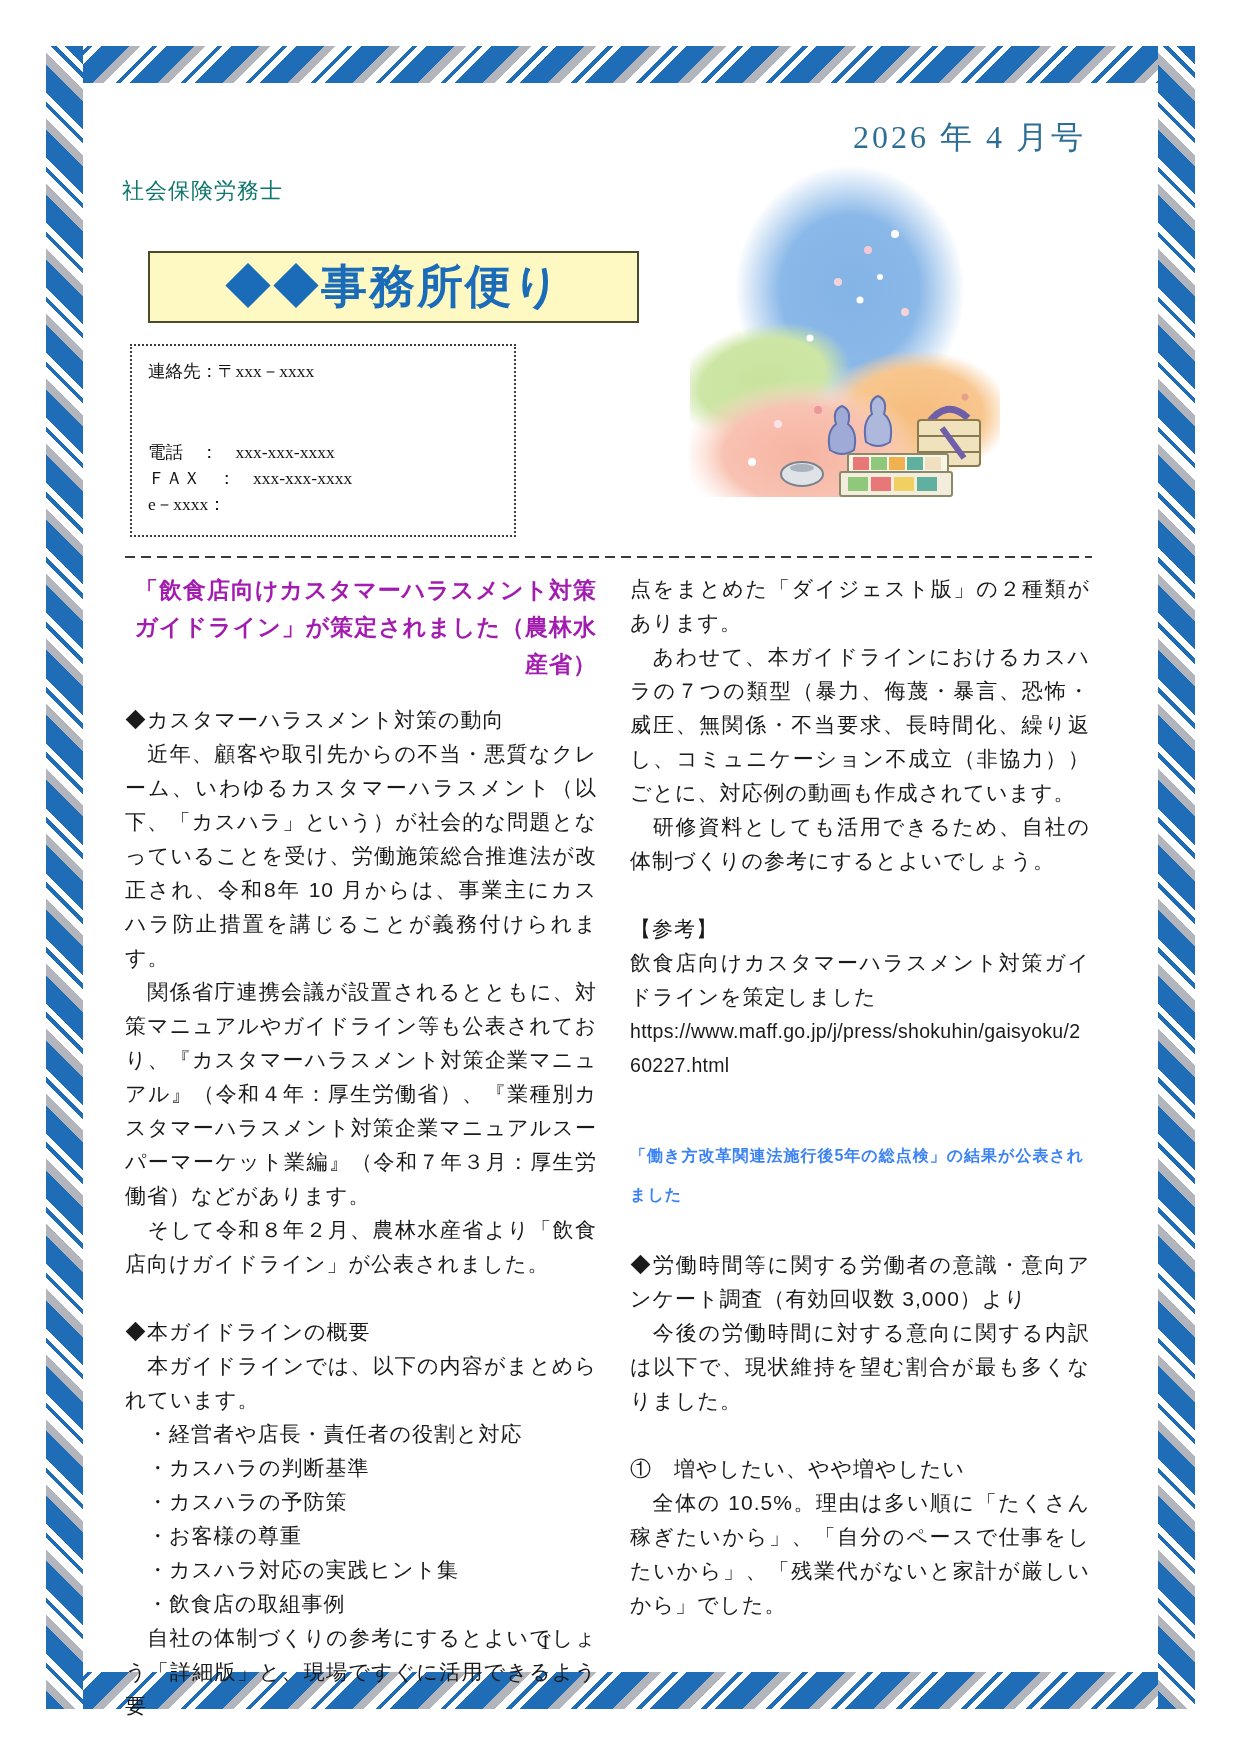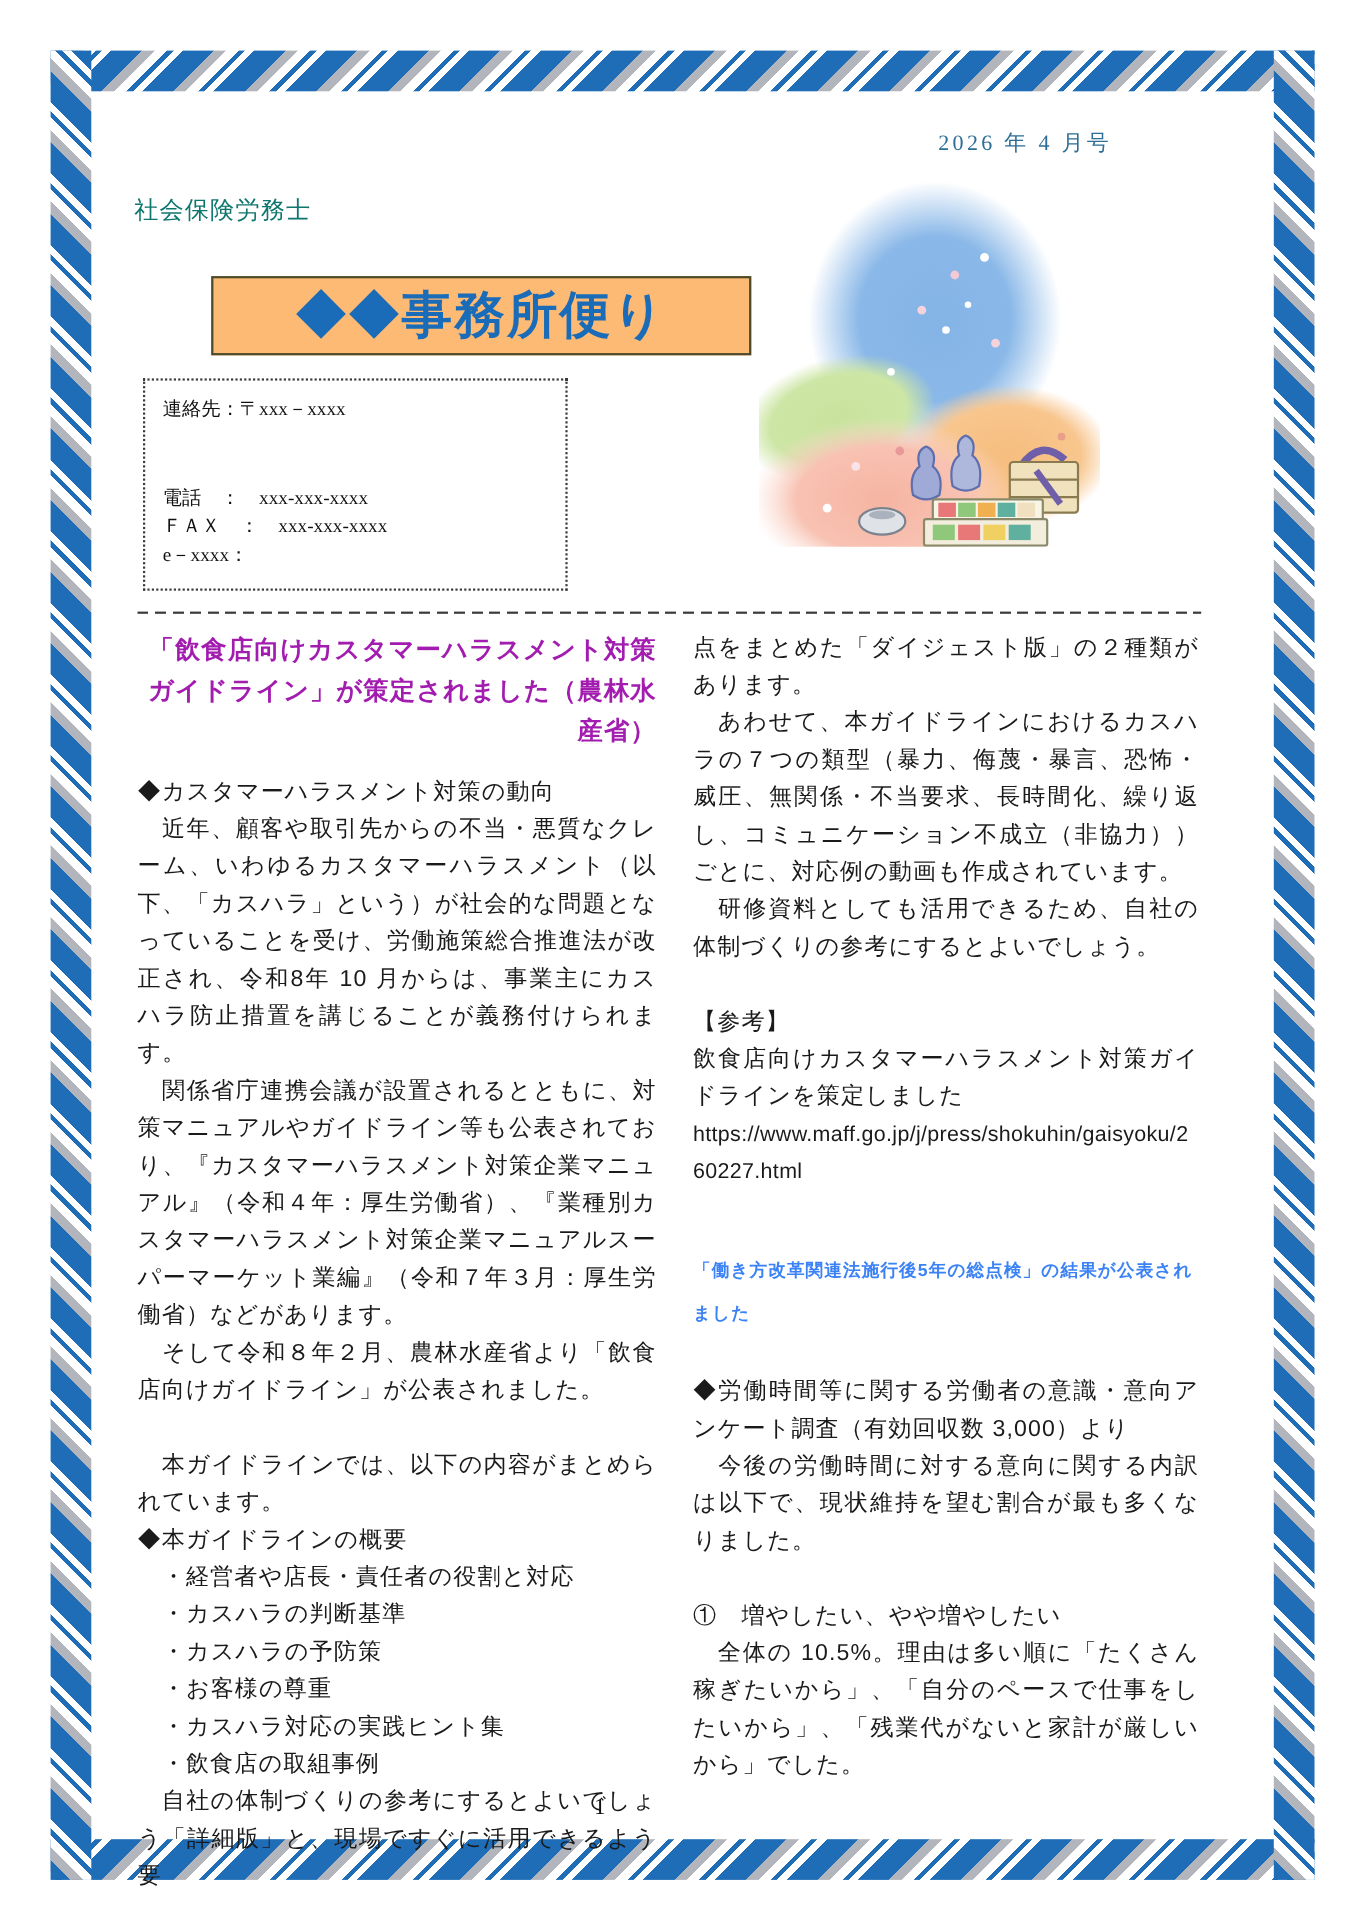--- a/index.html
+++ b/index.html
@@ -27,31 +27,31 @@
   }
   .frame-top{top:46px;}
   .frame-bottom{bottom:46px;}
   .frame-left{left:46px;}
   .frame-right{right:46px;}
 
   
   .issue-date{
     position:absolute;left:853px;top:116px;
     font-family:"Liberation Serif",serif;
-    font-size:20px;letter-spacing:3px;color:#2d6e96;
+    font-size:32px;letter-spacing:3px;color:#2d6e96;
   }
   .office-type{
     position:absolute;left:122px;top:176px;
     font-family:"Liberation Serif",serif;
     font-size:22px;letter-spacing:1px;color:#0f766e;
   }
   .title-box{
     position:absolute;left:148px;top:251px;width:487px;height:68px;
-    border:2px solid #4b4a2b;background:#fdba74;
-    display:flex;align-items:center;justify-content:center;margin-left:44px;
+    border:2px solid #4b4a2b;background:#fef9c3;
+    display:flex;align-items:center;justify-content:center;
   }
   .title-box .title{
     font-family:"Liberation Serif",serif;
     font-size:46px;font-weight:bold;letter-spacing:2px;color:#1a6cb8;
     white-space:nowrap;
   }
   
   .contact-box{
     position:absolute;left:130px;top:344px;width:386px;height:193px;
     border:2px dotted #3c3c3c;box-sizing:border-box;
@@ -200,22 +200,22 @@
   <div class="separator"></div>
 
   <div class="col col-left">
     <p class="article-heading">「飲食店向けカスタマーハラスメント対策ガイドライン」が策定されました（農林水産省）</p>
     <div class="spacer-sm"></div>
     <p>◆カスタマーハラスメント対策の動向</p>
     <p>　近年、顧客や取引先からの不当・悪質なクレーム、いわゆるカスタマーハラスメント（以下、「カスハラ」という）が社会的な問題となっていることを受け、労働施策総合推進法が改正され、令和8年 10 月からは、事業主にカスハラ防止措置を講じることが義務付けられます。</p>
     <p>　関係省庁連携会議が設置されるとともに、対策マニュアルやガイドライン等も公表されており、『カスタマーハラスメント対策企業マニュアル』（令和４年：厚生労働省）、『業種別カスタマーハラスメント対策企業マニュアルスーパーマーケット業編』（令和７年３月：厚生労働省）などがあります。</p>
     <p>　そして令和８年２月、農林水産省より「飲食店向けガイドライン」が公表されました。</p>
     <div class="spacer"></div>
+    <p>◆本ガイドラインの概要</p>
     <p>　本ガイドラインでは、以下の内容がまとめられています。</p>
-    <p>◆本ガイドラインの概要</p>
     <p>　・経営者や店長・責任者の役割と対応</p>
     <p>　・カスハラの判断基準</p>
     <p>　・カスハラの予防策</p>
     <p>　・お客様の尊重</p>
     <p>　・カスハラ対応の実践ヒント集</p>
     <p>　・飲食店の取組事例</p>
     <p>　自社の体制づくりの参考にするとよいでしょう「詳細版」と、現場ですぐに活用できるよう要</p>
   </div>
 
   <div class="col col-right">

